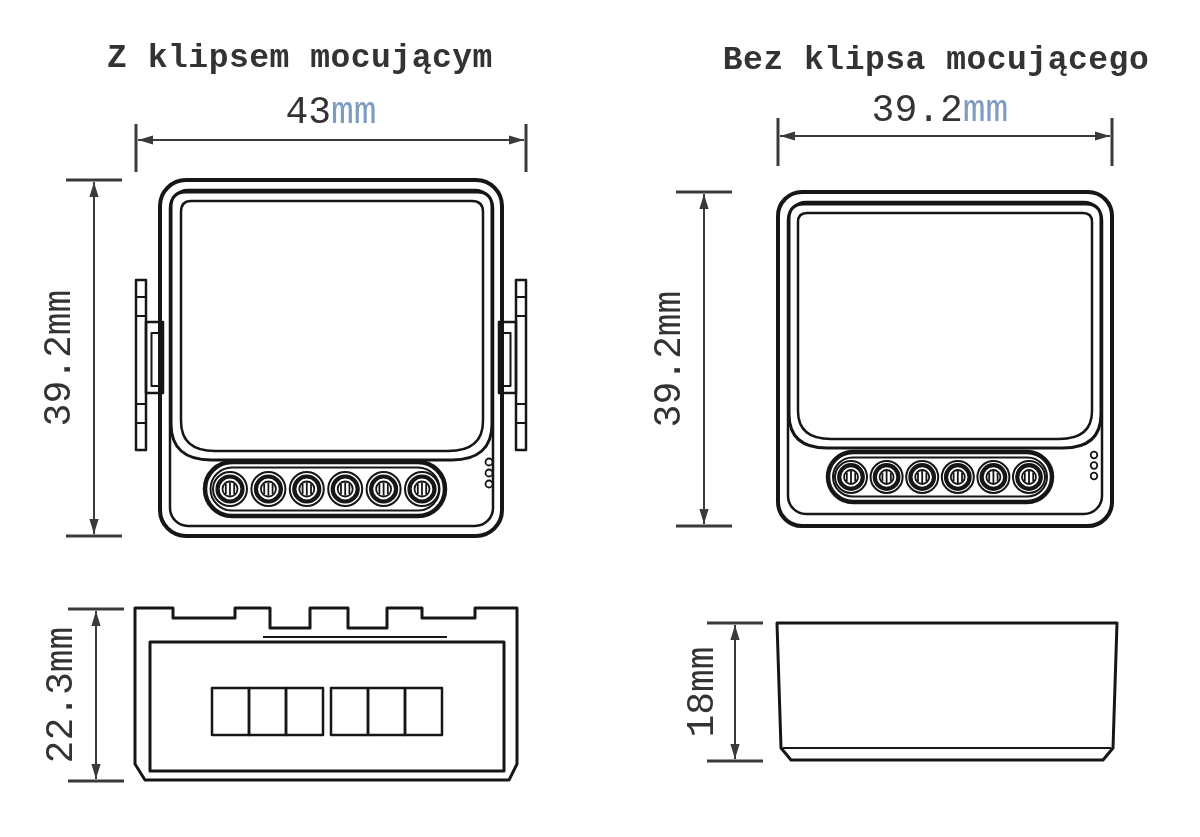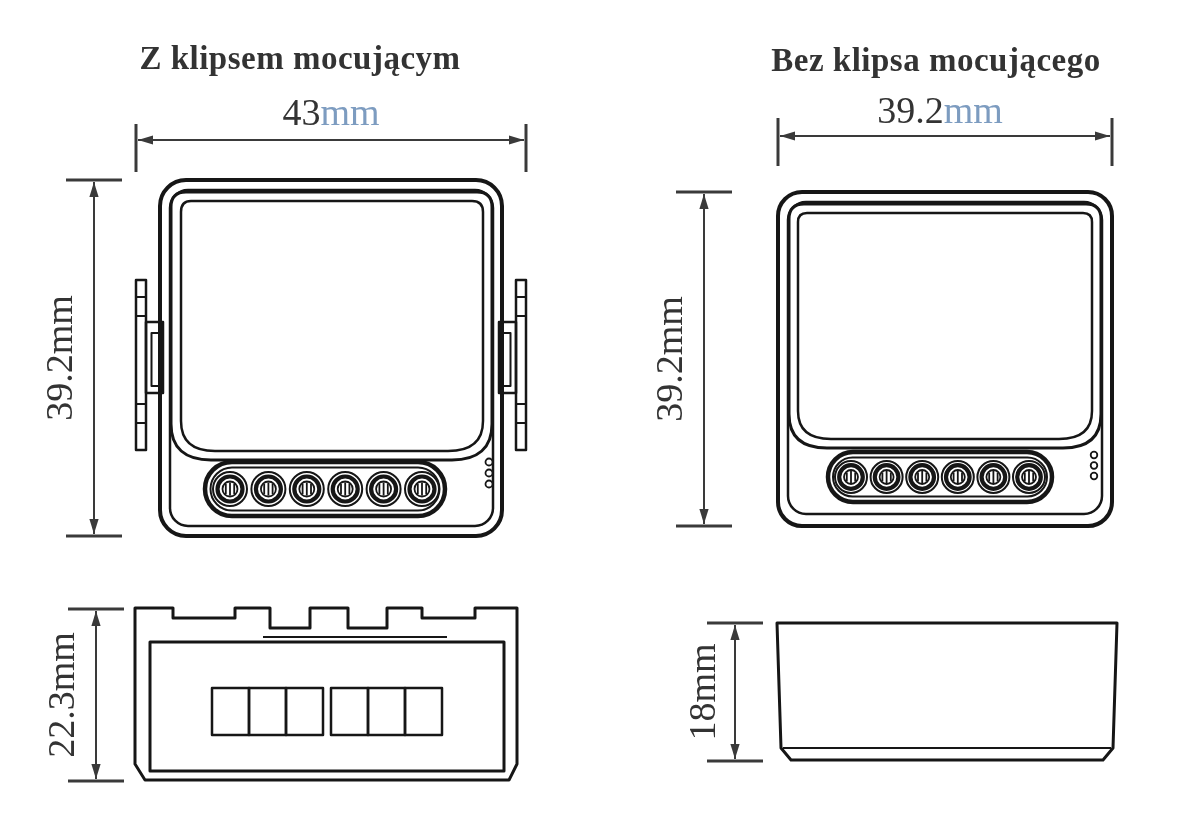--- a/index.html
+++ b/index.html
@@ -1,18 +1,18 @@
 <!DOCTYPE html>
 <html style="--outline: #161616; --dimension: #3a3a3a; --text: #333333; --unit-accent: #7d9cc0;"><head>
 <meta charset="utf-8">
 <style>
   html,body{margin:0;padding:0;background:#ffffff;}
   .canvas{
     position:relative;width:1200px;height:784px;background:#fff;
-    font-family:Liberation Serif, serif;overflow:hidden;
+    font-family:Liberation Mono, monospace;overflow:hidden;
   }
   svg{position:absolute;left:0;top:0;}
   
   .s{stroke:var(--outline,#161616);fill:none;stroke-linejoin:round;stroke-linecap:butt;}
   .fw{fill:#ffffff;}
   
   .dm{stroke:var(--dimension,#3a3a3a);fill:none;}
   .ar{fill:var(--dimension,#3a3a3a);stroke:none;}
   .ttl{font-size:33px;font-weight:700;fill:var(--text,#333333);letter-spacing:.5px;}
   .lbl{font-size:38px;font-weight:400;fill:var(--text,#333333);}

